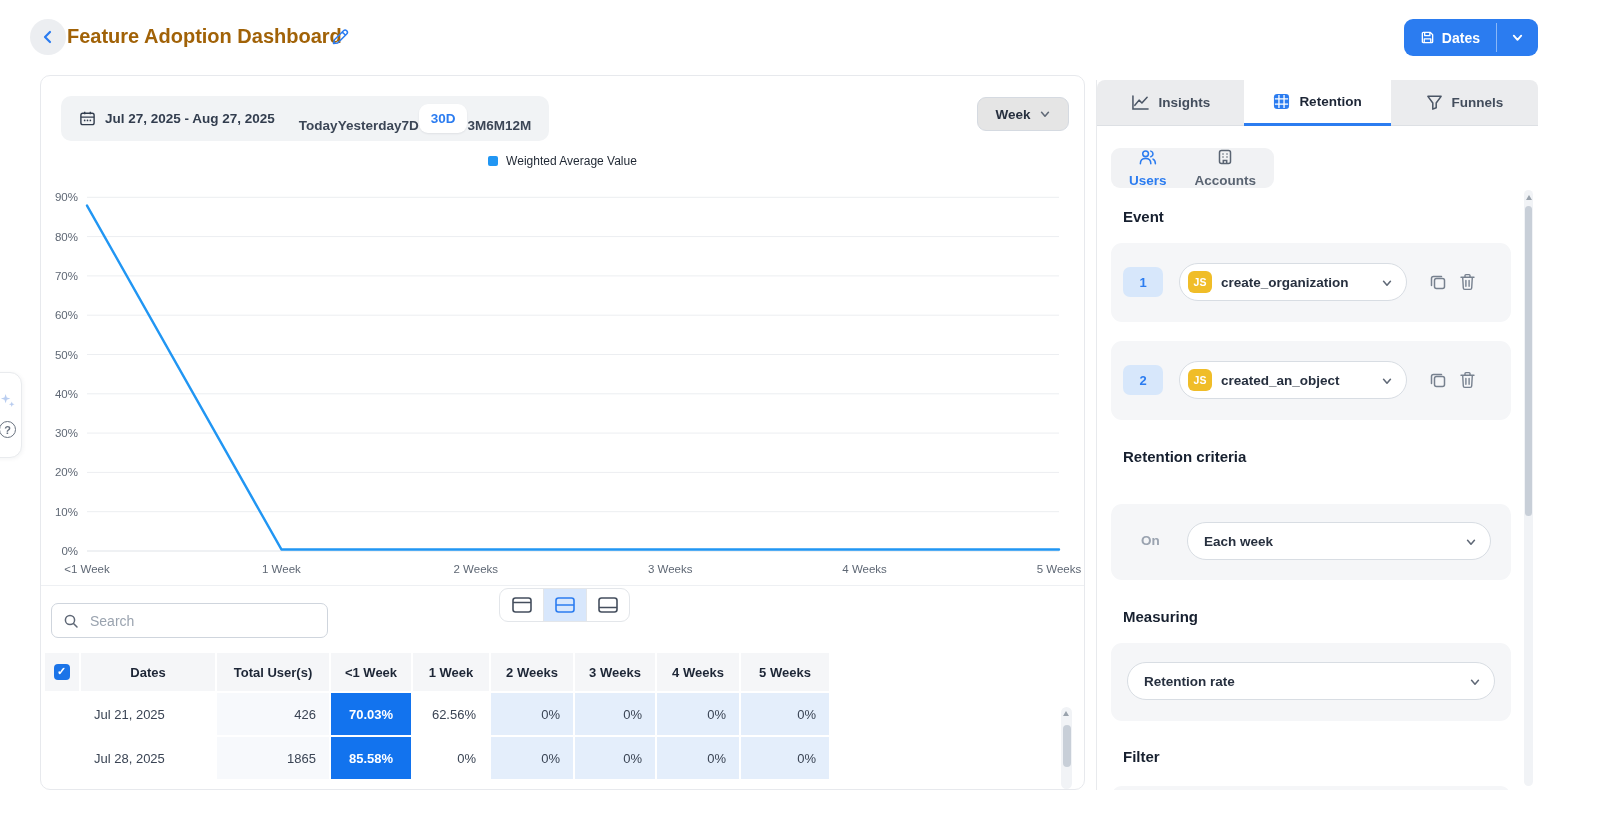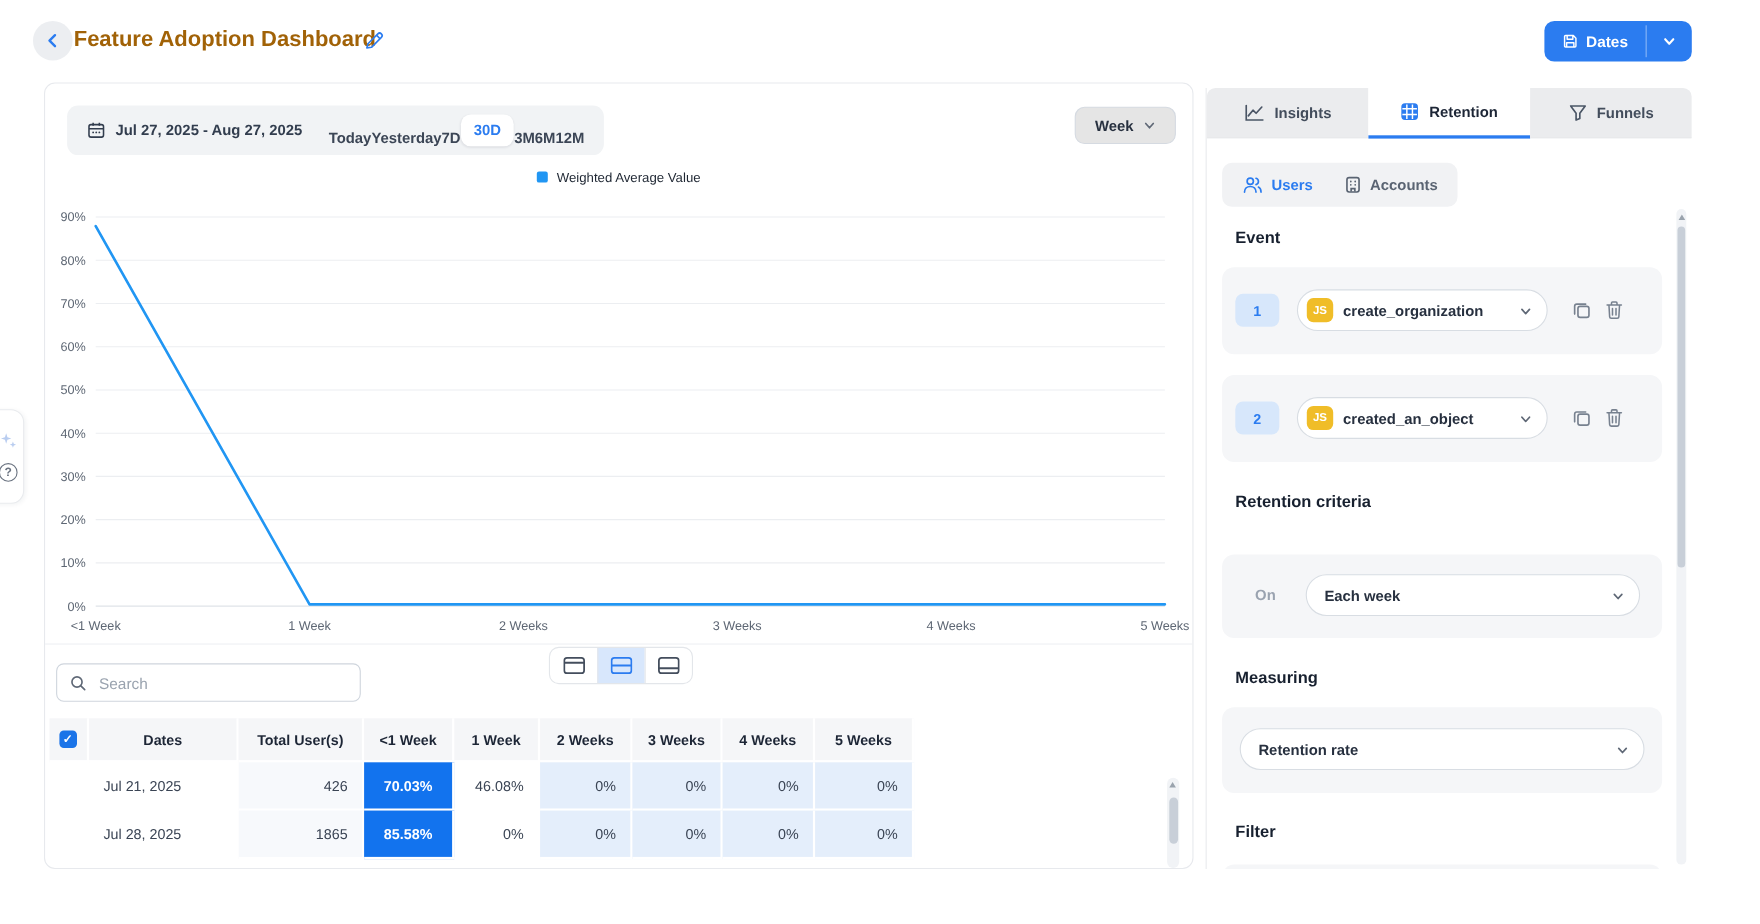--- a/index.html
+++ b/index.html
@@ -104,21 +104,21 @@
     border-bottom: 1px solid #dde0e4; color: #434d5c; font-size: 13.5px; font-weight: 600; cursor: pointer;
   }
   .tab:first-child { border-top-left-radius: 8px; }
   .tab:last-child { border-top-right-radius: 8px; }
   .tab.active { background: #fff; border-bottom: 3px solid #2b7cf0; color: #1d2636; }
 
   .segmented {
     position: absolute; left: 14px; top: 68px; height: 40px; background: #f1f2f4; border-radius: 9px;
     display: flex; align-items: center; padding: 0 6px; gap: 4px;
   }
-  .seg { display: flex; align-items: center; gap: 8px; padding: 7px 12px; border-radius: 7px; font-size: 13.5px; font-weight: 600; color: #5a6472; cursor: pointer; }
+  .seg { display: flex; align-items: center; gap: 8px; padding: 7px 12px; border-radius: 7px; font-size: 13.5px; font-weight: 600; color: #5a6472; cursor: pointer; flex-direction: column; }
   .seg.active { color: #2b7cf0; }
 
   .side-heading { position: absolute; left: 14px; font-size: 15px; font-weight: 700; color: #17202f; margin-left: 12px; }
   .side-card { position: absolute; left: 14px; width: 400px; background: #f5f6f8; border-radius: 11px; }
 
   .num-badge {
     position: absolute; left: 12px; top: 24px; width: 40px; height: 30px; background: #d7e7fb; border-radius: 7px;
     color: #2b7cf0; font-weight: 600; font-size: 13px; display: flex; align-items: center; justify-content: center;
   }
   .pill-select {
@@ -299,21 +299,21 @@
           <th style="width: 84px;">4 Weeks</th>
           <th style="width: 90px;">5 Weeks</th>
         </tr>
       </thead>
     <tbody id="table-body">
         <tr>
           <td class="c-empty"></td>
           <td class="c-date">Jul 21, 2025</td>
           <td class="c-total">426</td>
           <td class="c-hot" style="background:#1273ee">70.03%</td>
-          <td class="c-mid">46.08%</td>
+          <td class="c-mid">62.56%</td>
           <td class="c-cool" style="background:#e4eefb">0%</td>
           <td class="c-cool" style="background:#e4eefb">0%</td>
           <td class="c-cool" style="background:#e4eefb">0%</td>
           <td class="c-cool" style="background:#e4eefb">0%</td>
         </tr>
         <tr>
           <td class="c-empty"></td>
           <td class="c-date">Jul 28, 2025</td>
           <td class="c-total">1865</td>
           <td class="c-hot" style="background:#1273ee">85.58%</td>

